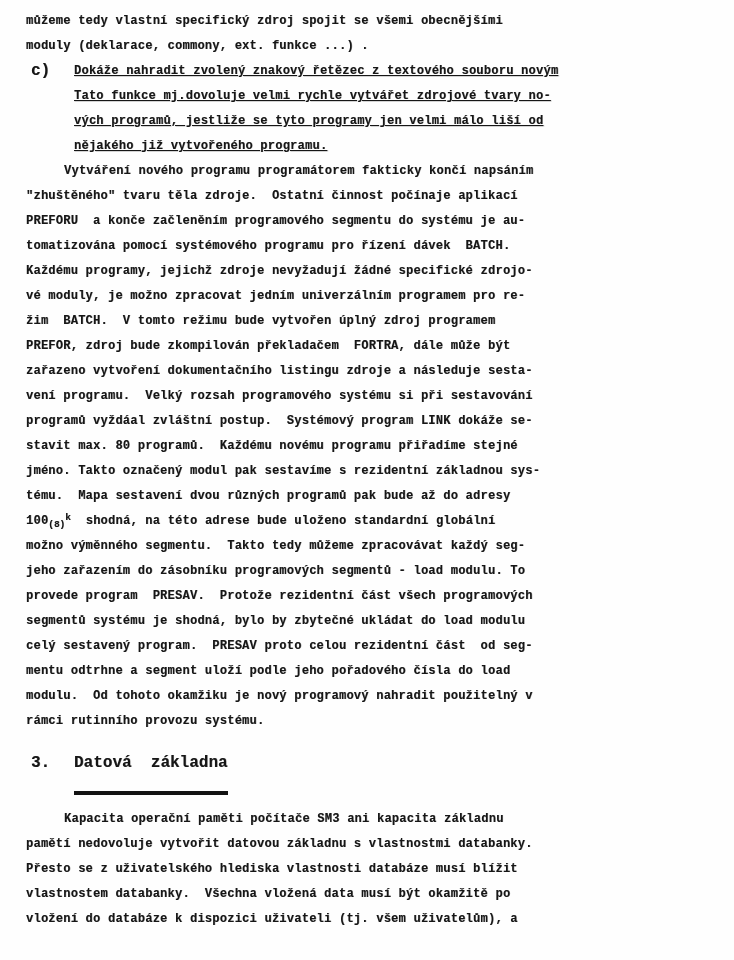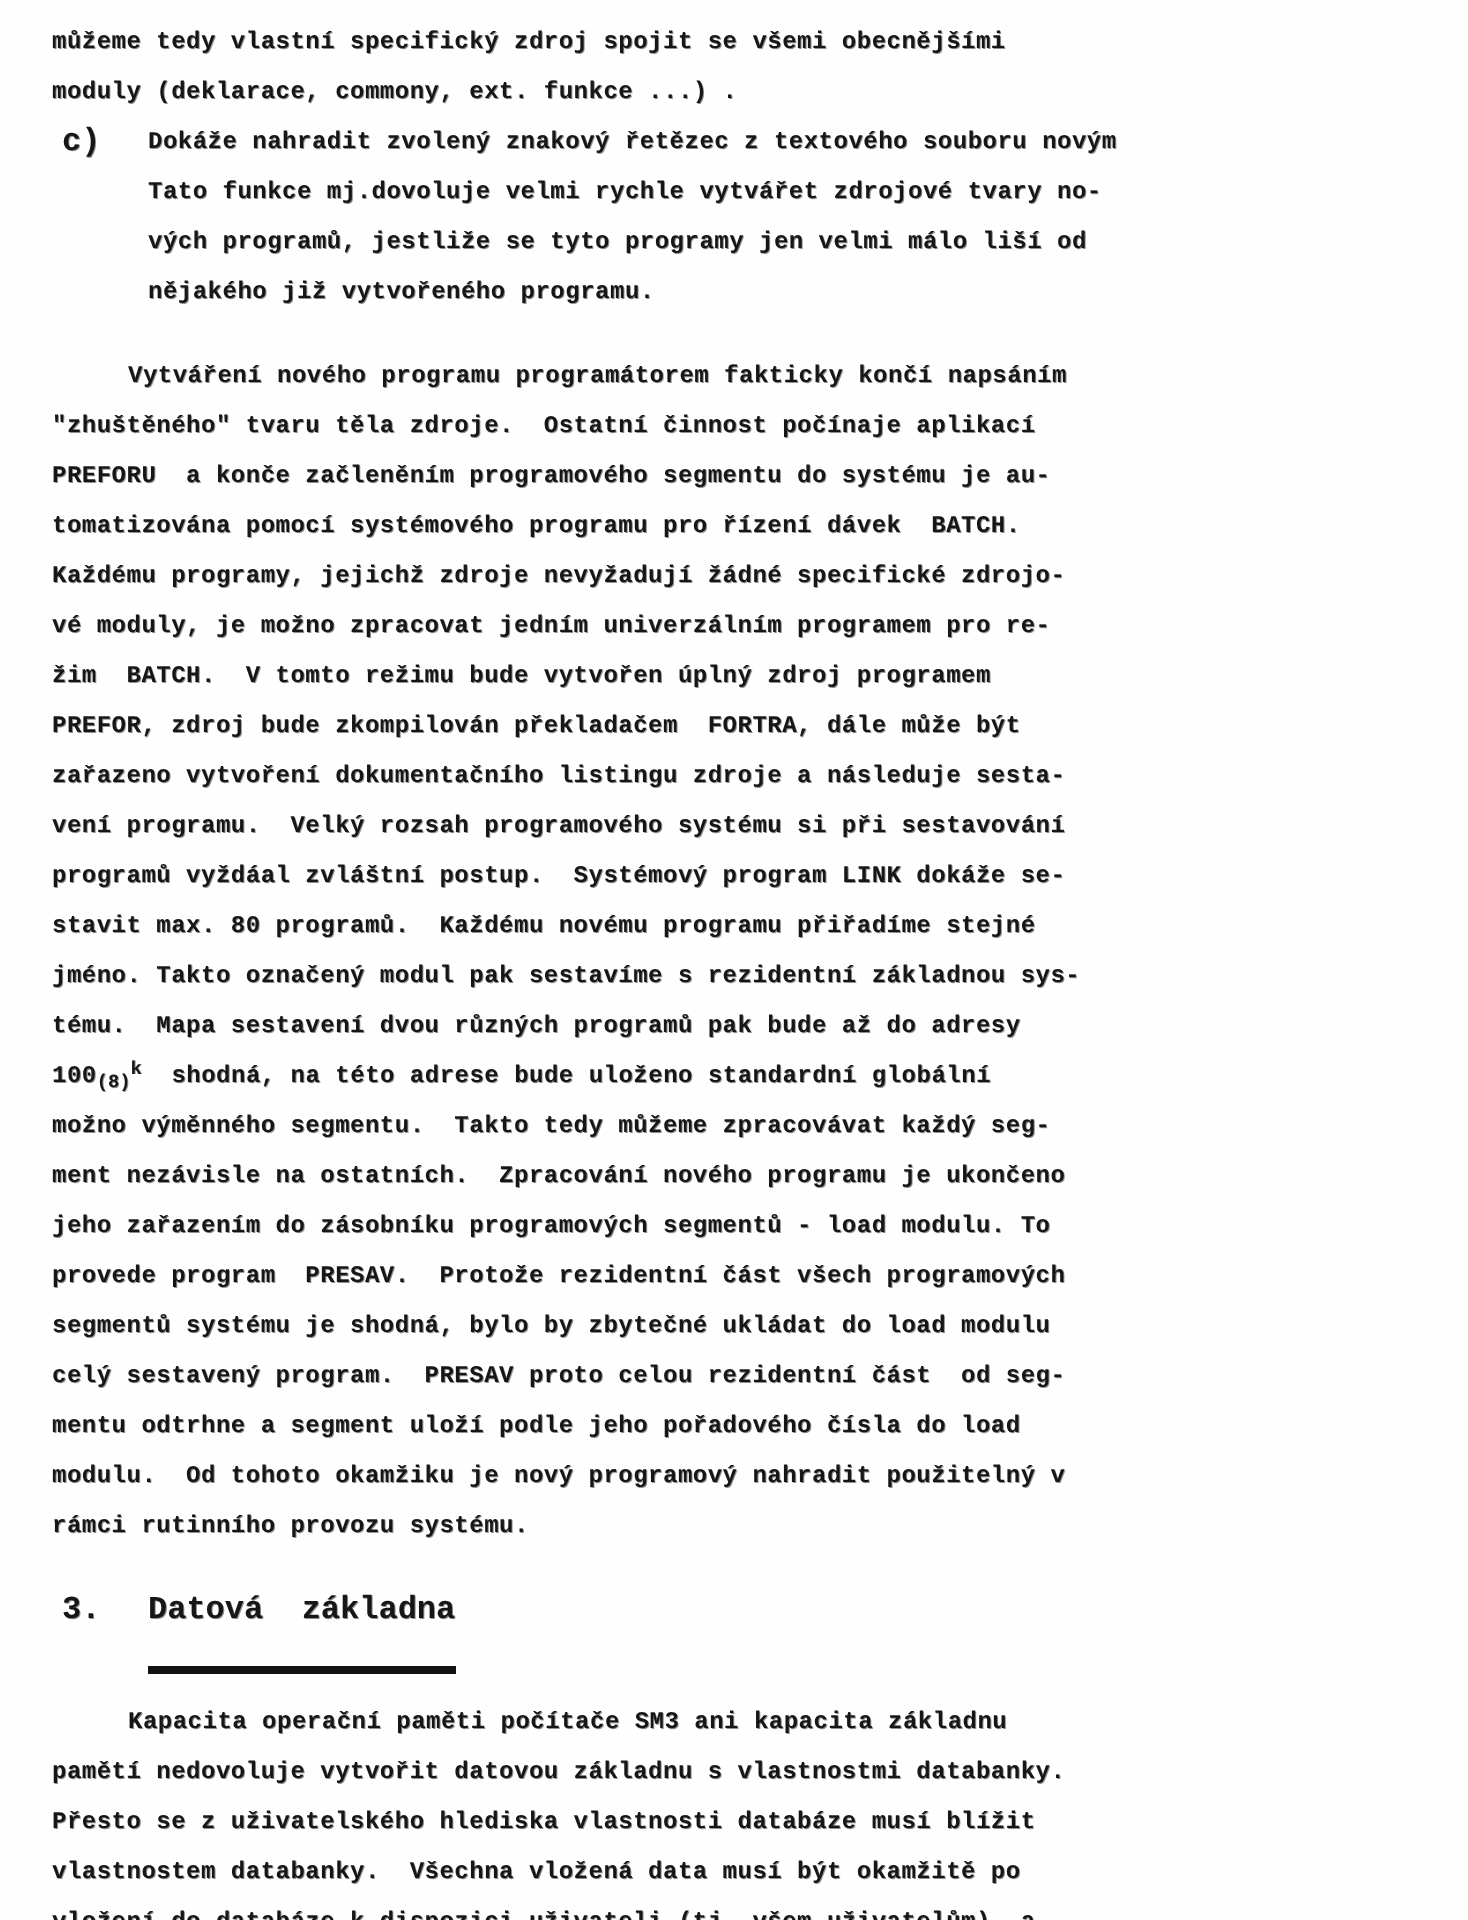--- a/index.html
+++ b/index.html
@@ -38,23 +38,24 @@
     width: 48px;
     padding-left: 5px;
     box-sizing: border-box;
     font-size: 16px;
     line-height: 25px;
     white-space: pre;
   }
   .list-lines {
     flex: 1;
     min-width: 0;
+    text-decoration: underline;
   }
   .para-build {
-    margin-top: 17px;
+    margin-top: 0;
   }
   .section-heading {
     margin-top: 17px;
     display: flex;
     align-items: flex-start;
   }
   .heading-number {
     flex: none;
     width: 48px;
     padding-left: 5px;
@@ -116,21 +117,20 @@
       <div class="line">žim  BATCH.  V tomto režimu bude vytvořen úplný zdroj programem</div>
       <div class="line">PREFOR, zdroj bude zkompilován překladačem  FORTRA, dále může být</div>
       <div class="line">zařazeno vytvoření dokumentačního listingu zdroje a následuje sesta-</div>
       <div class="line">vení programu.  Velký rozsah programového systému si při sestavování</div>
       <div class="line">programů vyždáal zvláštní postup.  Systémový program LINK dokáže se-</div>
       <div class="line">stavit max. 80 programů.  Každému novému programu přiřadíme stejné</div>
       <div class="line">jméno. Takto označený modul pak sestavíme s rezidentní základnou sys-</div>
       <div class="line">tému.  Mapa sestavení dvou různých programů pak bude až do adresy</div>
       <div class="line"><span>100</span><sub class="seg">(8)</sub><sup class="seg">k</sup><span>  shodná, na této adrese bude uloženo standardní globální</span></div>
       <div class="line">možno výměnného segmentu.  Takto tedy můžeme zpracovávat každý seg-</div>
-      <div class="line">ment nezávisle na ostatních.  Zpracování nového programu je ukončeno</div>
       <div class="line">jeho zařazením do zásobníku programových segmentů - load modulu. To</div>
       <div class="line">provede program  PRESAV.  Protože rezidentní část všech programových</div>
       <div class="line">segmentů systému je shodná, bylo by zbytečné ukládat do load modulu</div>
       <div class="line">celý sestavený program.  PRESAV proto celou rezidentní část  od seg-</div>
       <div class="line">mentu odtrhne a segment uloží podle jeho pořadového čísla do load</div>
       <div class="line">modulu.  Od tohoto okamžiku je nový programový nahradit použitelný v</div>
       <div class="line">rámci rutinního provozu systému.</div>
     </div>
 
   <div class="section-heading">

